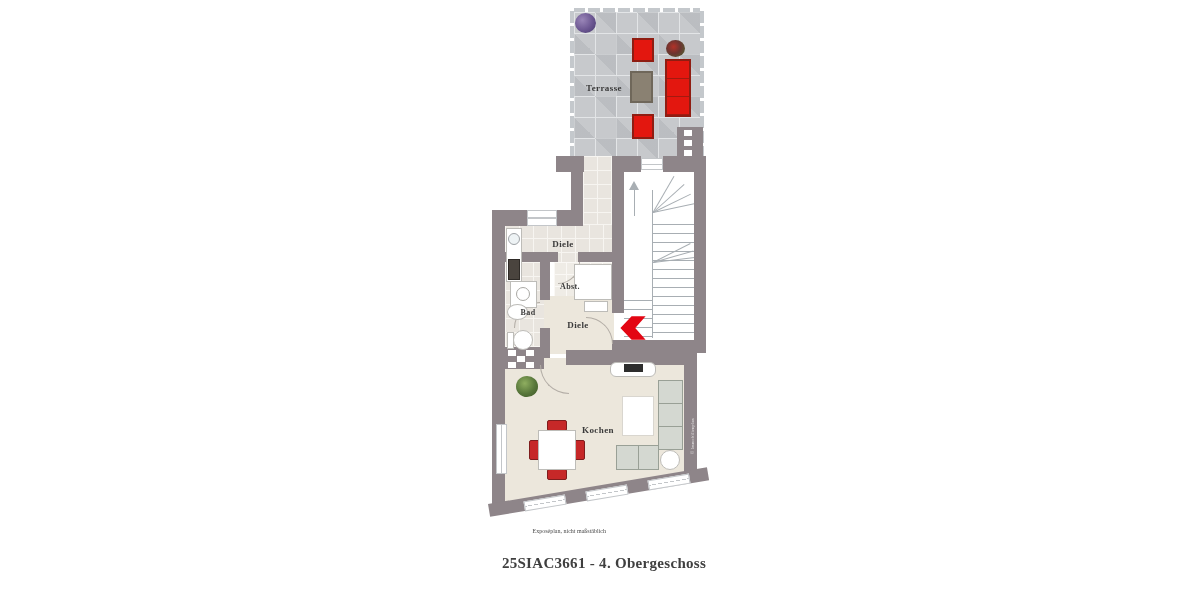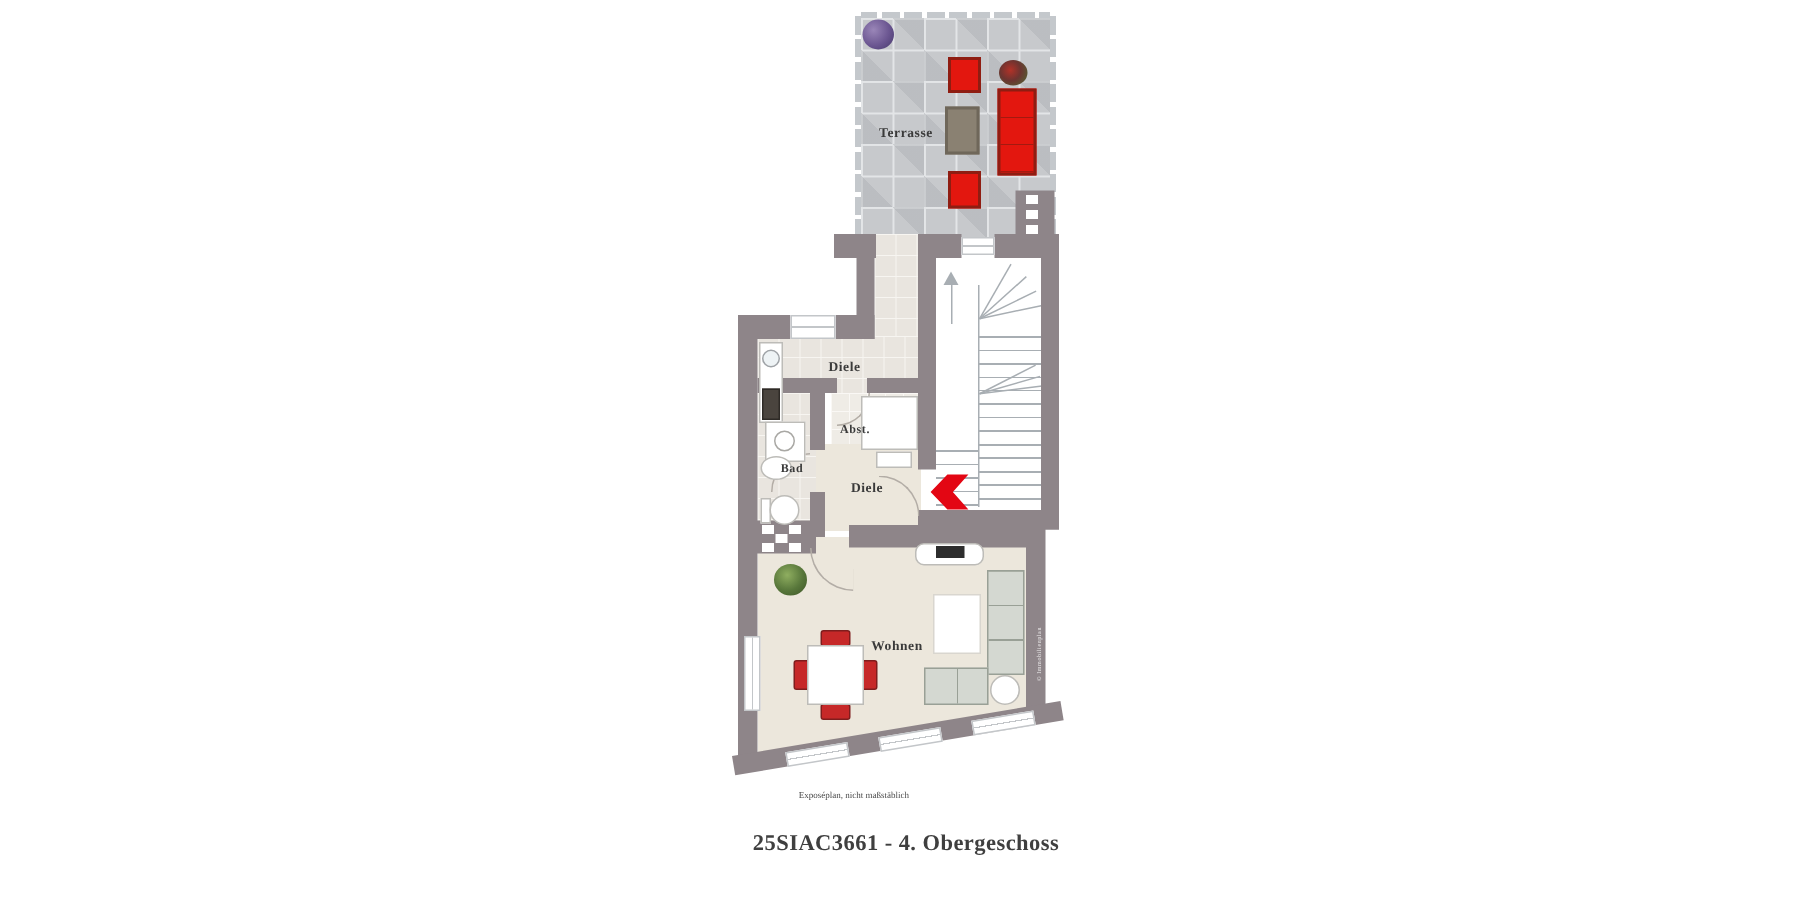--- a/index.html
+++ b/index.html
@@ -170,19 +170,19 @@
   <div style="position:absolute;left:547px;top:420px;width:20px;height:11px;background:#c62828;border:1px solid #7f1d1d;border-radius:2px;box-sizing:border-box;"></div>
   <div style="position:absolute;left:547px;top:469px;width:20px;height:11px;background:#c62828;border:1px solid #7f1d1d;border-radius:2px;box-sizing:border-box;"></div>
   <div style="position:absolute;left:529px;top:440px;width:11px;height:20px;background:#c62828;border:1px solid #7f1d1d;border-radius:2px;box-sizing:border-box;"></div>
   <div style="position:absolute;left:574px;top:440px;width:11px;height:20px;background:#c62828;border:1px solid #7f1d1d;border-radius:2px;box-sizing:border-box;"></div>
   <div class="white-item" style="left:538px;top:430px;width:38px;height:40px;"></div>
 
   <div class="room-label" style="left:563px;top:244px;">Diele</div>
   <div class="room-label" style="left:570px;top:286px;font-size:8px;">Abst.</div>
   <div class="room-label" style="left:528px;top:312px;font-size:8px;">Bad</div>
   <div class="room-label" style="left:578px;top:325px;">Diele</div>
-  <div class="room-label" style="left:598px;top:430px;">Wohnen</div>
+  <div class="room-label" style="left:598px;top:430px;">Kochen</div>
 
   <div id="plan-watermark">© Immobilienplan</div>
   <div id="plan-disclaimer">Exposéplan, nicht maßstäblich</div>
   <div id="plan-title">25SIAC3661 - 4. Obergeschoss</div>
 
 </div>
 
 </body></html>

